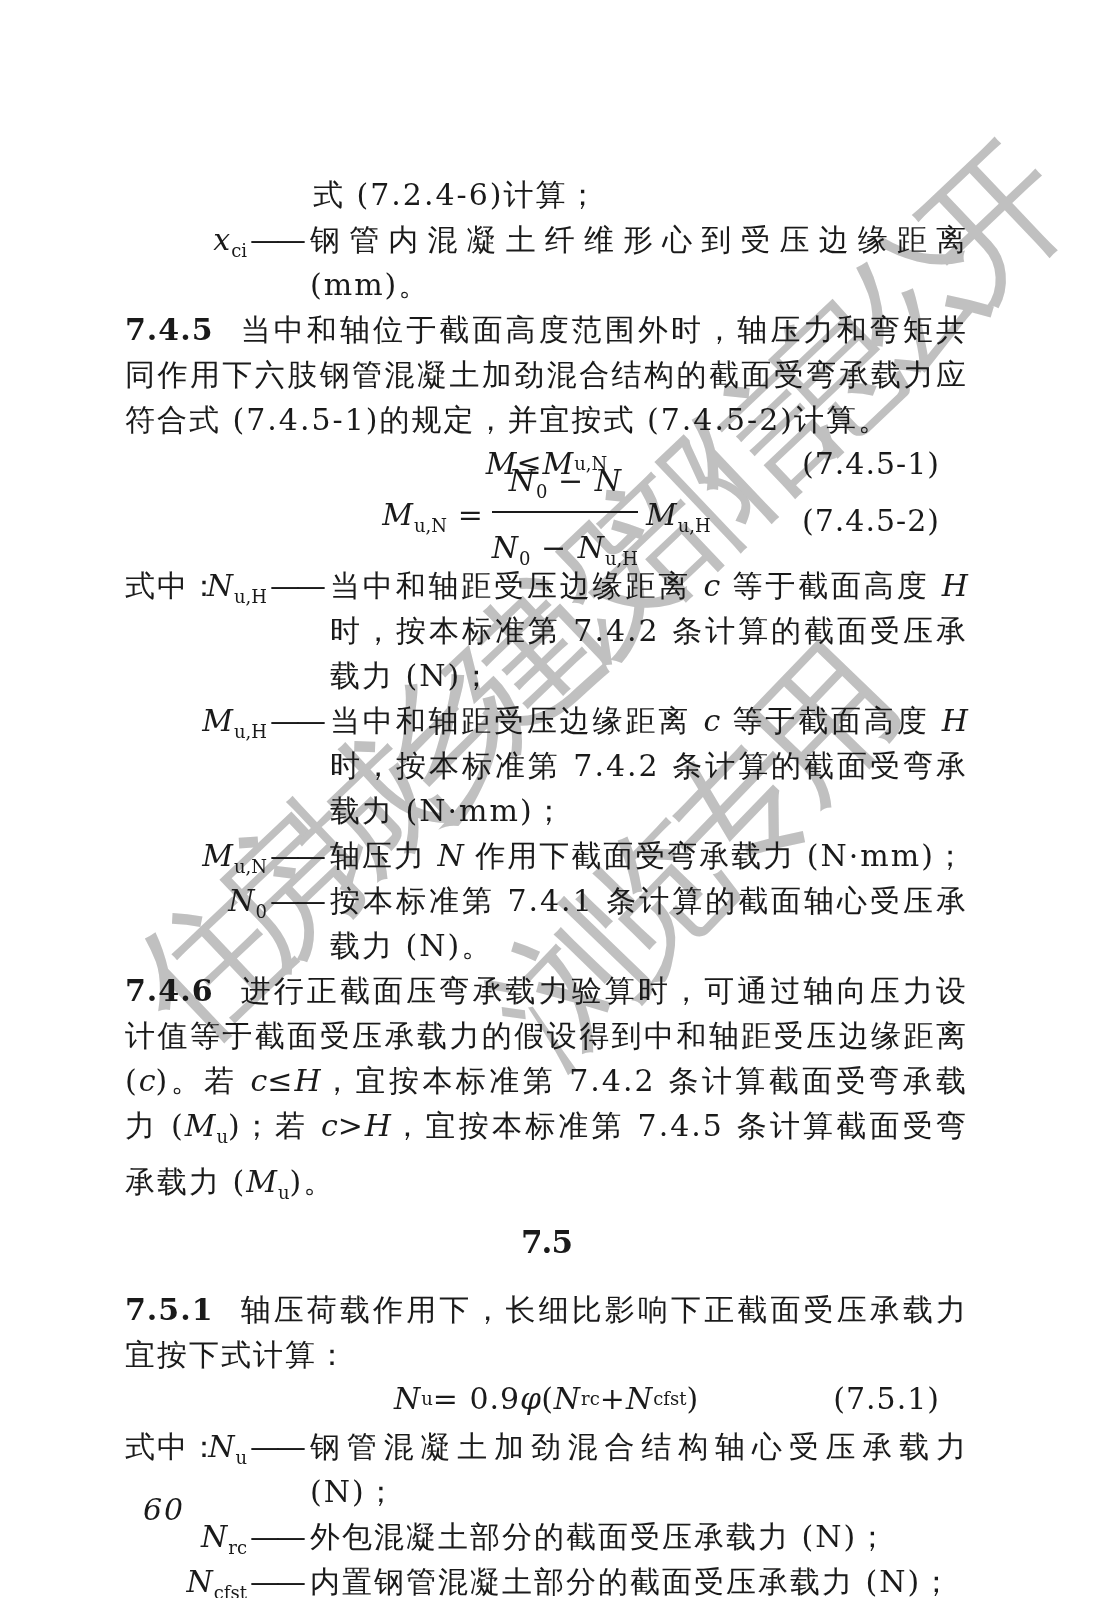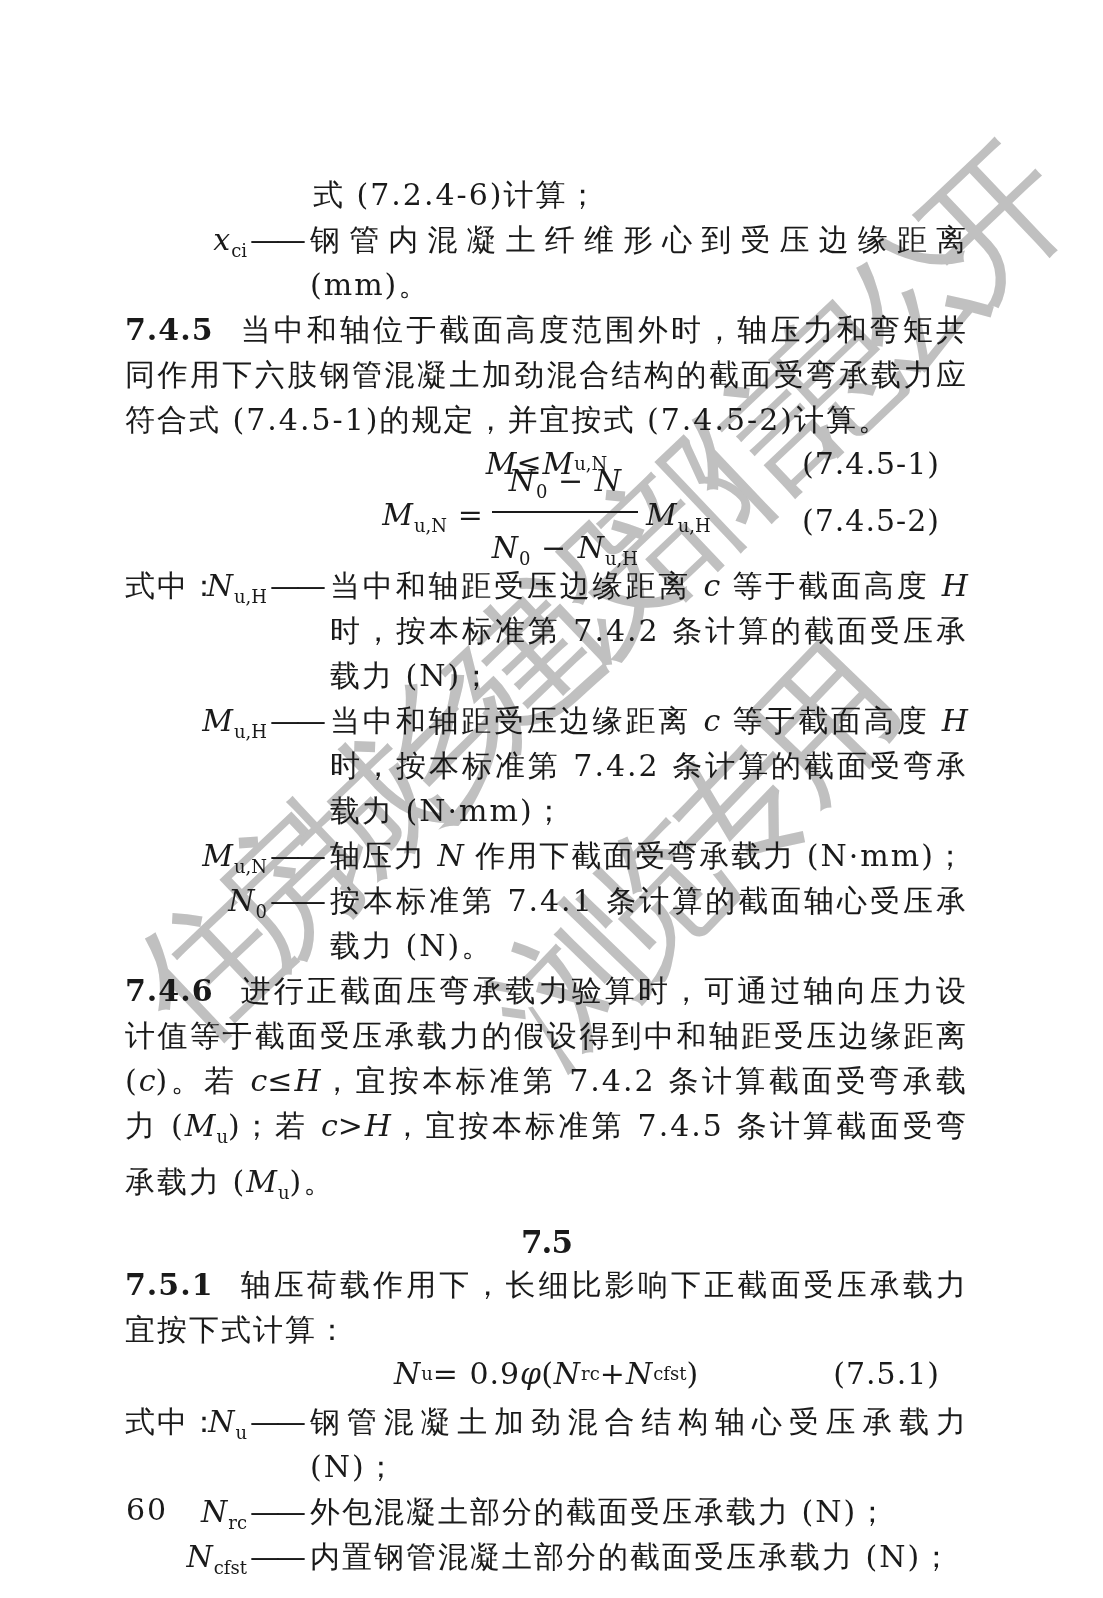--- a/index.html
+++ b/index.html
@@ -33,22 +33,22 @@
   .f3{height:42px;}
   .eqno{position:absolute;right:28px;top:50%;transform:translateY(-50%);letter-spacing:1px;}
   .fwrap{display:inline-flex;align-items:center;}
   .frac{display:inline-block;vertical-align:middle;text-align:center;margin:0 8px;line-height:34px;}
   .frac .num{display:block;border-bottom:2px solid currentColor;padding:0 10px 2px 10px;}
   .frac .den{display:block;padding-top:18px;}
   
   .section-heading{display:flex;justify-content:center;gap:18px;font-weight:bold;
     font-size:31px;line-height:40px;margin-top:7px;letter-spacing:-1px;}
   .where-list{margin-top:5px;}
-  .p751{}
-  .page-number{position:absolute;left:126px;top:1492px;font-size:30px;letter-spacing:2px;}
+  .p751{margin-top:25px;}
+  .page-number{position:absolute;left:143px;top:1492px;font-size:30px;font-style:italic;letter-spacing:2px;}
   
   .wm{position:absolute;pointer-events:none;color:#b6b6b6;opacity:.85;
       font-family:"DejaVu Serif","Liberation Serif",serif;text-align:center;white-space:nowrap;}
   .wm1{left:-45px;top:528px;width:1270px;height:150px;line-height:150px;font-size:142px;
        letter-spacing:-34px;transform:rotate(-43.5deg);}
   .wm2{left:420px;top:785px;width:540px;height:150px;line-height:150px;font-size:142px;
        letter-spacing:-20px;transform:rotate(-46deg);}
 </style>
 </head>
 <body>

